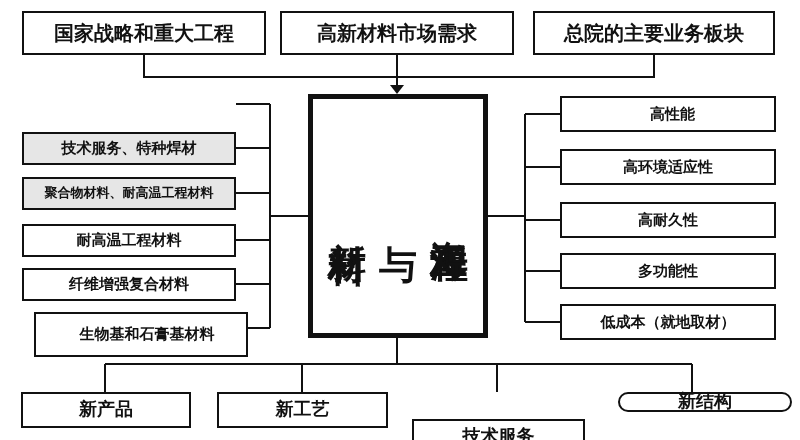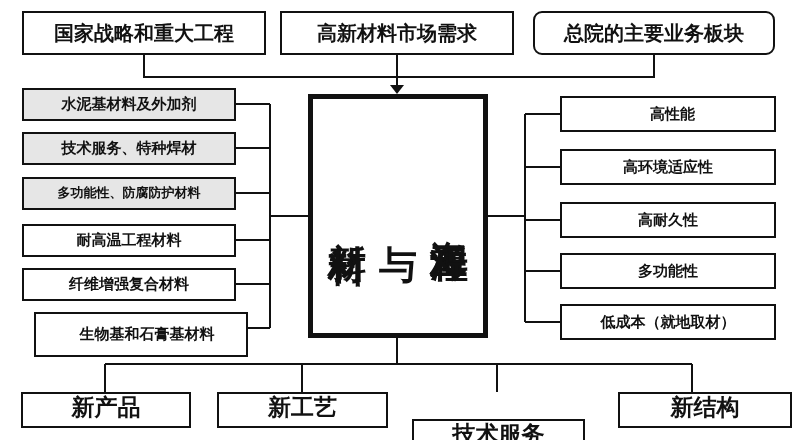--- a/index.html
+++ b/index.html
@@ -28,21 +28,21 @@
     text-align: center;
     white-space: nowrap;
     line-height: 1.1;
     z-index: 2;
   }
   .node.gray { background: var(--highlight-fill, #e6e6e6); }
   .top-box   { font-size: 20px; }
   .left-box  { font-size: 15px; }
   .left-box.small { font-size: 13px; }
   .right-box { font-size: 15px; }
-  .bottom-box{ font-size: 23px; font-family: Liberation Mono, monospace; }
+  .bottom-box{ font-size: 18px; }
   .center-box {
     position: absolute;
     left: 308px; top: 94px; width: 180px; height: 244px;
     background: #ffffff;
     border: 5px solid #111111;
     display: flex;
     flex-direction: row-reverse;   
     align-items: center;
     justify-content: center;
     gap: 13px;
@@ -92,39 +92,38 @@
       <path d="M105 364 V392"></path>
       <path d="M302 364 V392"></path>
       <path d="M497 364 V392"></path>
       <path d="M692 364 V392"></path>
     </g>
     <polygon points="390,85 404,85 397,94" fill="#111111"></polygon>
   </svg>
 
   <div class="node top-box" style="left:280px; top:11px; width:234px; height:44px;">高新材料市场需求</div>
   <div class="node top-box" style="left:22px; top:11px; width:244px; height:44px;">国家战略和重大工程</div>
-  <div class="node top-box" style="left:533px; top:11px; width:242px; height:44px;border-radius:9px;">总院的主要业务板块</div>
+  <div class="node top-box" style="left:533px; top:11px; width:242px; height:44px;">总院的主要业务板块</div>
 
   <div class="center-box">
     <span class="vtext">海洋工程</span>
     <span class="vtext">与</span>
     <span class="vtext">新材料</span>
   </div>
 
-  <div class="node left-box gray" style="left:22px; top:88px; width:214px; height:33px;">水泥基材料及外加剂</div>
   <div class="node left-box gray" style="left:22px; top:132px; width:214px; height:33px;">技术服务、特种焊材</div>
-  <div class="node left-box gray small" style="left:22px; top:177px; width:214px; height:33px;">多功能性、防腐防护材料</div>
+  <div class="node left-box gray small" style="left:22px; top:177px; width:214px; height:33px;">聚合物材料、耐高温工程材料</div>
   <div class="node left-box" style="left:22px; top:268px; width:214px; height:33px;">纤维增强复合材料</div>
   <div class="node left-box" style="left:22px; top:224px; width:214px; height:33px;">耐高温工程材料</div>
   <div class="node left-box" style="left:34px; top:312px; width:214px; height:45px;padding-left:12px;">生物基和石膏基材料</div>
 
   <div class="node right-box" style="left:560px; top:96px; width:216px; height:36px;padding-left:9px;">高性能</div>
   <div class="node right-box" style="left:560px; top:202px; width:216px; height:36px;">高耐久性</div>
   <div class="node right-box" style="left:560px; top:149px; width:216px; height:36px;">高环境适应性</div>
   <div class="node right-box" style="left:560px; top:253px; width:216px; height:36px;">多功能性</div>
   <div class="node right-box" style="left:560px; top:304px; width:216px; height:36px;">低成本（就地取材）</div>
 
   <div class="node bottom-box" style="left:21px; top:392px; width:170px; height:36px;">新产品</div>
   <div class="node bottom-box" style="left:217px; top:392px; width:171px; height:36px;">新工艺</div>
   <div class="node bottom-box" style="left:412px; top:392px; width:173px; height:36px;margin-top:27px;">技术服务</div>
-  <div class="node bottom-box" style="left:618px; top:392px; width:174px; height:36px;">新结构</div>
+  <div class="node bottom-box" style="left:618px; top:392px; width:174px; height:20px;border-radius:12px;">新结构</div>
 
 </div>
 
 </body></html>

